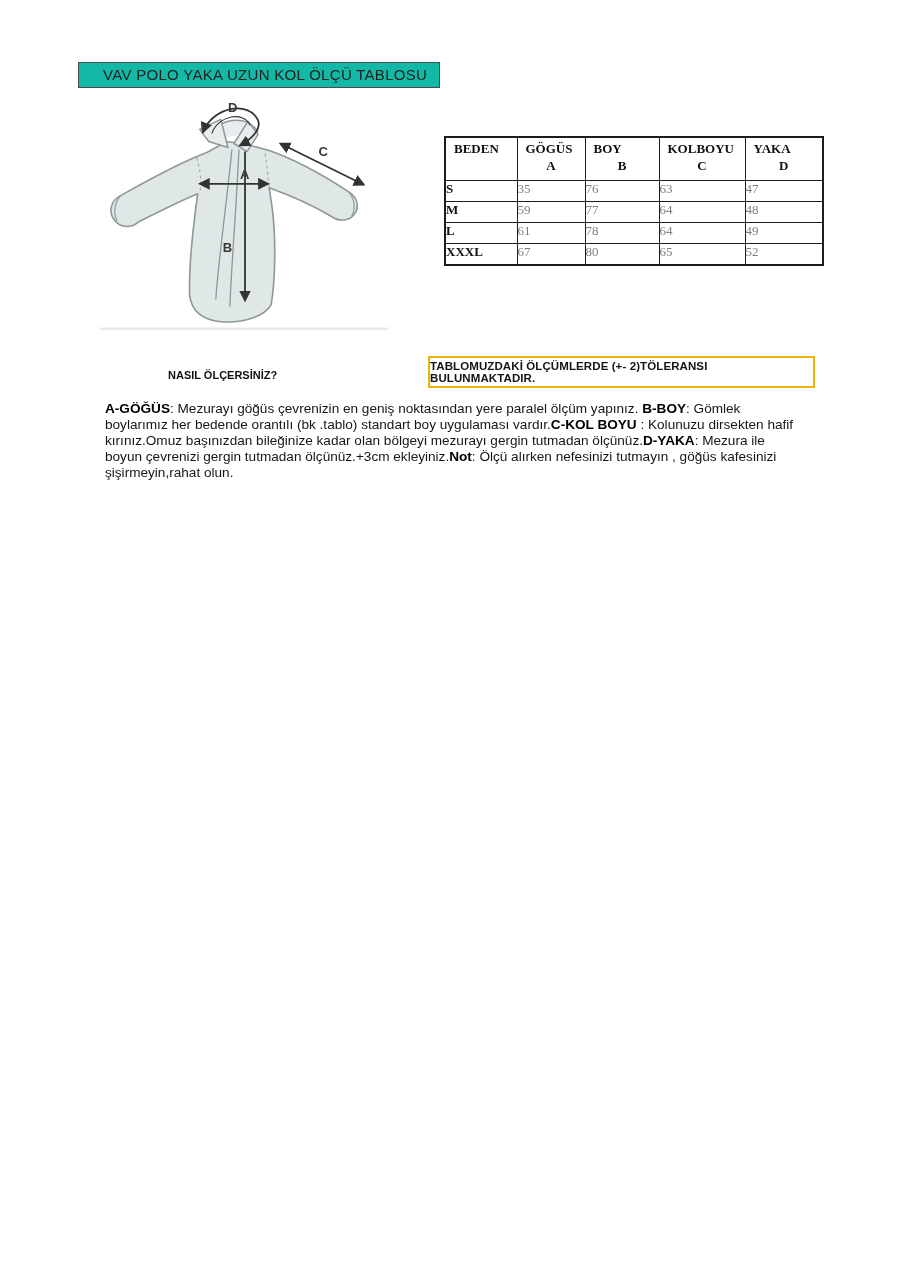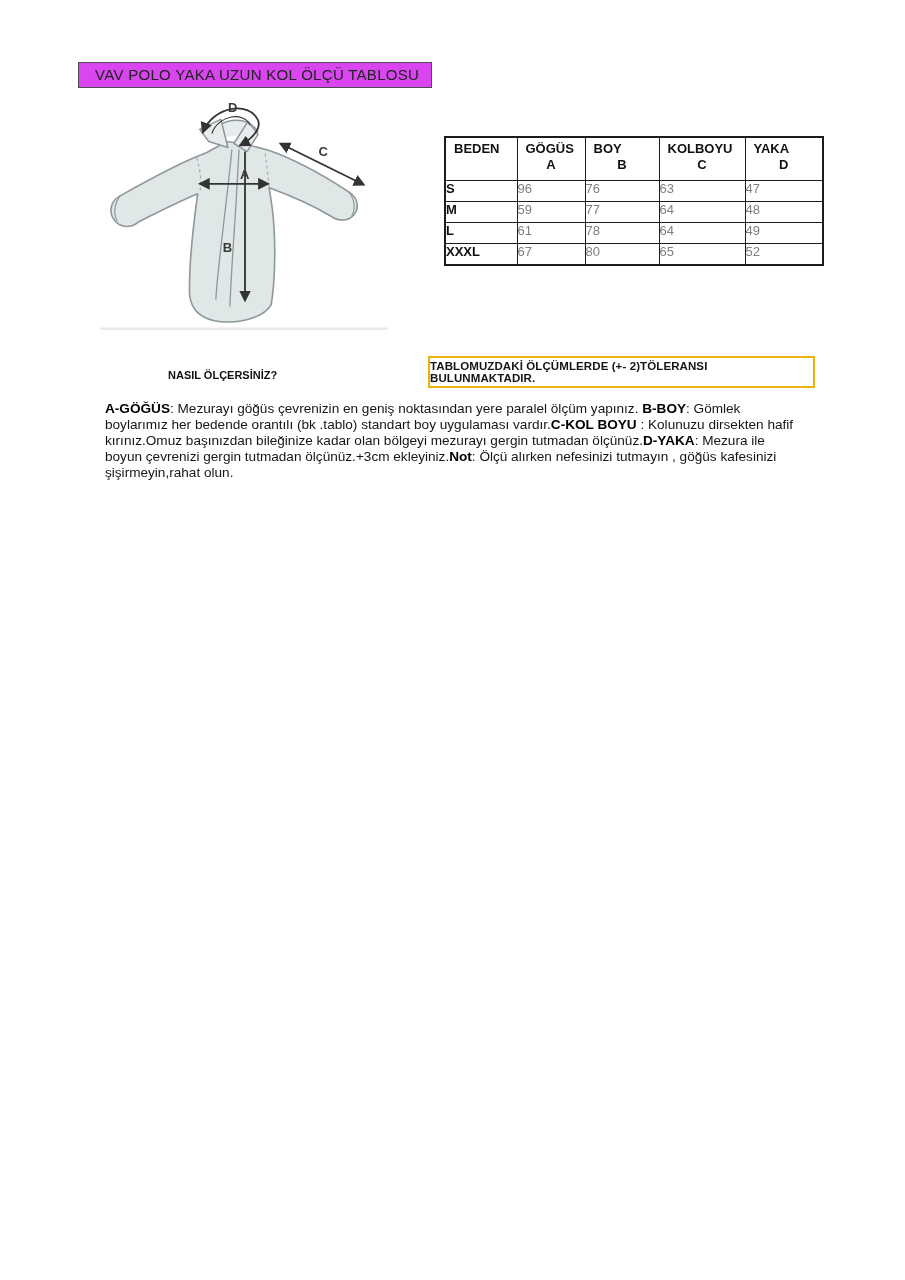--- a/index.html
+++ b/index.html
@@ -5,30 +5,30 @@
   html,body{margin:0;padding:0;}
   body{
     width:905px;height:1280px;background:#ffffff;position:relative;
     font-family:"Liberation Sans", sans-serif;color:#1a1a1a;overflow:hidden;
   }
   .abs{position:absolute;}
 
   
   .title-box{
     left:78px;top:62px;width:336px;height:24px;
-    border:1.5px solid #4d4d4d;background:#d946ef;
+    border:1.5px solid #4d4d4d;background:#14b8a6;
     font-size:15px;letter-spacing:.3px;color:#222;
-    line-height:24px;padding-left:16px;
+    line-height:24px;padding-left:24px;
   }
 
   
   .shirt-svg{left:98px;top:98px;}
 
   
-  .size-table-wrap{left:444px;top:136px;}
+  .size-table-wrap{left:444px;top:136px;font-family:Liberation Serif, serif;}
   table.size-table{border-collapse:collapse;table-layout:fixed;background:#fff;border:2px solid #1c1c1c;}
   table.size-table th, table.size-table td{border:1.5px solid #1c1c1c;padding:0;vertical-align:top;}
   table.size-table th{font-weight:bold;font-size:13px;color:#111;height:42px;}
   .th-l1{text-align:left;padding:3px 0 0 8px;}
   .th-l2{text-align:center;padding-top:1px;}
   td.size-label{font-weight:bold;font-size:13px;color:#111;height:20px;padding:1px 0 0 8px;}
   td.val{font-size:13px;color:#7f7f7f;padding:1px 0 0 12px;}
 
   
   .tolerance-box{
@@ -133,21 +133,21 @@
         </th>
         <th>
           <div class="th-l1">YAKA</div>
           <div class="th-l2">D</div>
         </th>
       </tr>
     </thead>
     <tbody id="size-table-body">
         <tr>
           <td class="size-label">S</td>
-          <td class="val">96</td>
+          <td class="val">35</td>
           <td class="val">76</td>
           <td class="val">63</td>
           <td class="val">47</td>
         </tr>
         <tr>
           <td class="size-label">M</td>
           <td class="val">59</td>
           <td class="val">77</td>
           <td class="val">64</td>
           <td class="val">48</td>

